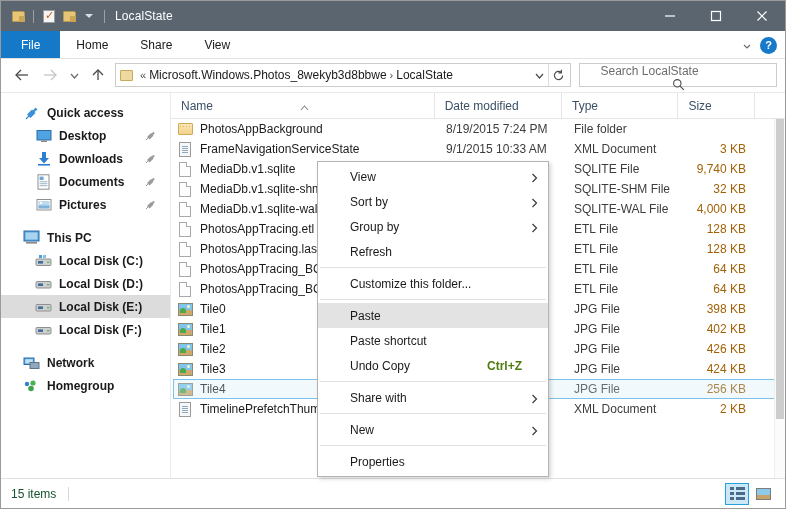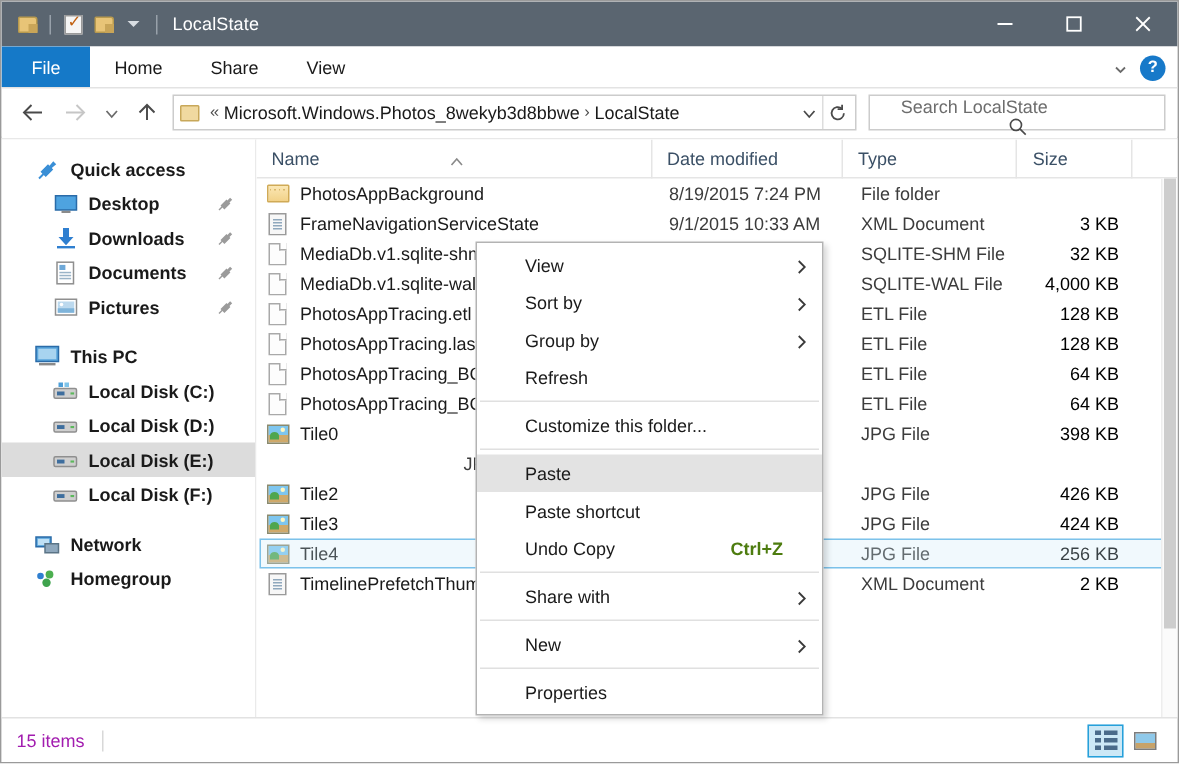--- a/index.html
+++ b/index.html
@@ -198,21 +198,21 @@
     content: ""; position: absolute; left: 2px; right: 10px; top: 0; bottom: 0;
     border: 1px solid #7cc2ea; background: rgba(205,232,248,.28);
     pointer-events: none;
   }
   .cell { overflow: hidden; white-space: nowrap; }
   .cell.name {
     width: 265px; display: flex; align-items: center; padding-left: 6px;
   }
   .cell.date { width: 128px; padding-left: 10px; color: #3c3c3c; }
   .cell.type { width: 117px; padding-left: 10px; color: #3c3c3c; }
-  .cell.size { width: 77px; padding-right: 12px; text-align: right; color: #000000; }
+  .cell.size { width: 77px; padding-right: 12px; text-align: right; color: #a16207; }
   .ficon {
     width: 16px; height: 16px; margin-right: 7px; flex: 0 0 16px;
     display: flex; align-items: center; justify-content: center;
   }
   .fname { overflow: hidden; white-space: nowrap; }
 
   
   .ic-folder {
     width: 15px; height: 12px; border-radius: 1px;
     background: linear-gradient(#fbe7b4,#f2d289);
@@ -282,21 +282,21 @@
     width: 7px; height: 10px; color: #3a3a3a;
   }
   .msep { height: 1px; background: #e0e0e0; margin: 3px 2px 3px 2px; }
 
   
   .statusbar {
     position: absolute; left: 0; right: 0; bottom: 0; height: 30px;
     background: #ffffff; border-top: 1px solid #e2e2e2;
     display: flex; align-items: center; padding: 0 10px;
   }
-  .status-text { font-size: 12px; color: #a21caf; }
+  .status-text { font-size: 12px; color: #14532d; }
   .status-sep { width: 1px; height: 14px; background: #d8d8d8; margin-left: 12px; }
   .status-spacer { flex: 1; }
   .viewbtn {
     width: 24px; height: 22px; margin-left: 2px;
     display: flex; align-items: center; justify-content: center;
     border: 1px solid transparent;
   }
   .viewbtn.active { border-color: #26a0da; background: #cce8f6; }
   .vb-details {
     width: 15px; height: 13px; display: grid;
@@ -632,20 +632,31 @@
             </div>
             <div class="cell date">9/1/2015 10:33 AM</div>
             <div class="cell type">XML Document</div>
             <div class="cell size">3 KB</div>
           </div>
           <div class="row">
             <div class="cell name">
               <span class="ficon">
                 <span class="ic-doc"></span>
               </span>
+              <span class="fname">MediaDb.v1.sqlite</span>
+            </div>
+            <div class="cell date"></div>
+            <div class="cell type">SQLITE File</div>
+            <div class="cell size">9,740 KB</div>
+          </div>
+          <div class="row">
+            <div class="cell name">
+              <span class="ficon">
+                <span class="ic-doc"></span>
+              </span>
               <span class="fname">MediaDb.v1.sqlite-shm</span>
             </div>
             <div class="cell date"></div>
             <div class="cell type">SQLITE-SHM File</div>
             <div class="cell size">32 KB</div>
           </div>
           <div class="row">
             <div class="cell name">
               <span class="ficon">
                 <span class="ic-doc"></span>
@@ -705,20 +716,26 @@
               <span class="ficon">
                 <span class="ic-jpg"></span>
               </span>
               <span class="fname">Tile0</span>
             </div>
             <div class="cell date"></div>
             <div class="cell type">JPG File</div>
             <div class="cell size">398 KB</div>
           </div>
           <div class="row">
+            <div class="cell name">
+              <span class="ficon">
+                <span class="ic-jpg"></span>
+              </span>
+              <span class="fname">Tile1</span>
+            </div>
             <div class="cell date"></div>
             <div class="cell type">JPG File</div>
             <div class="cell size">402 KB</div>
           </div>
           <div class="row">
             <div class="cell name">
               <span class="ficon">
                 <span class="ic-jpg"></span>
               </span>
               <span class="fname">Tile2</span>

